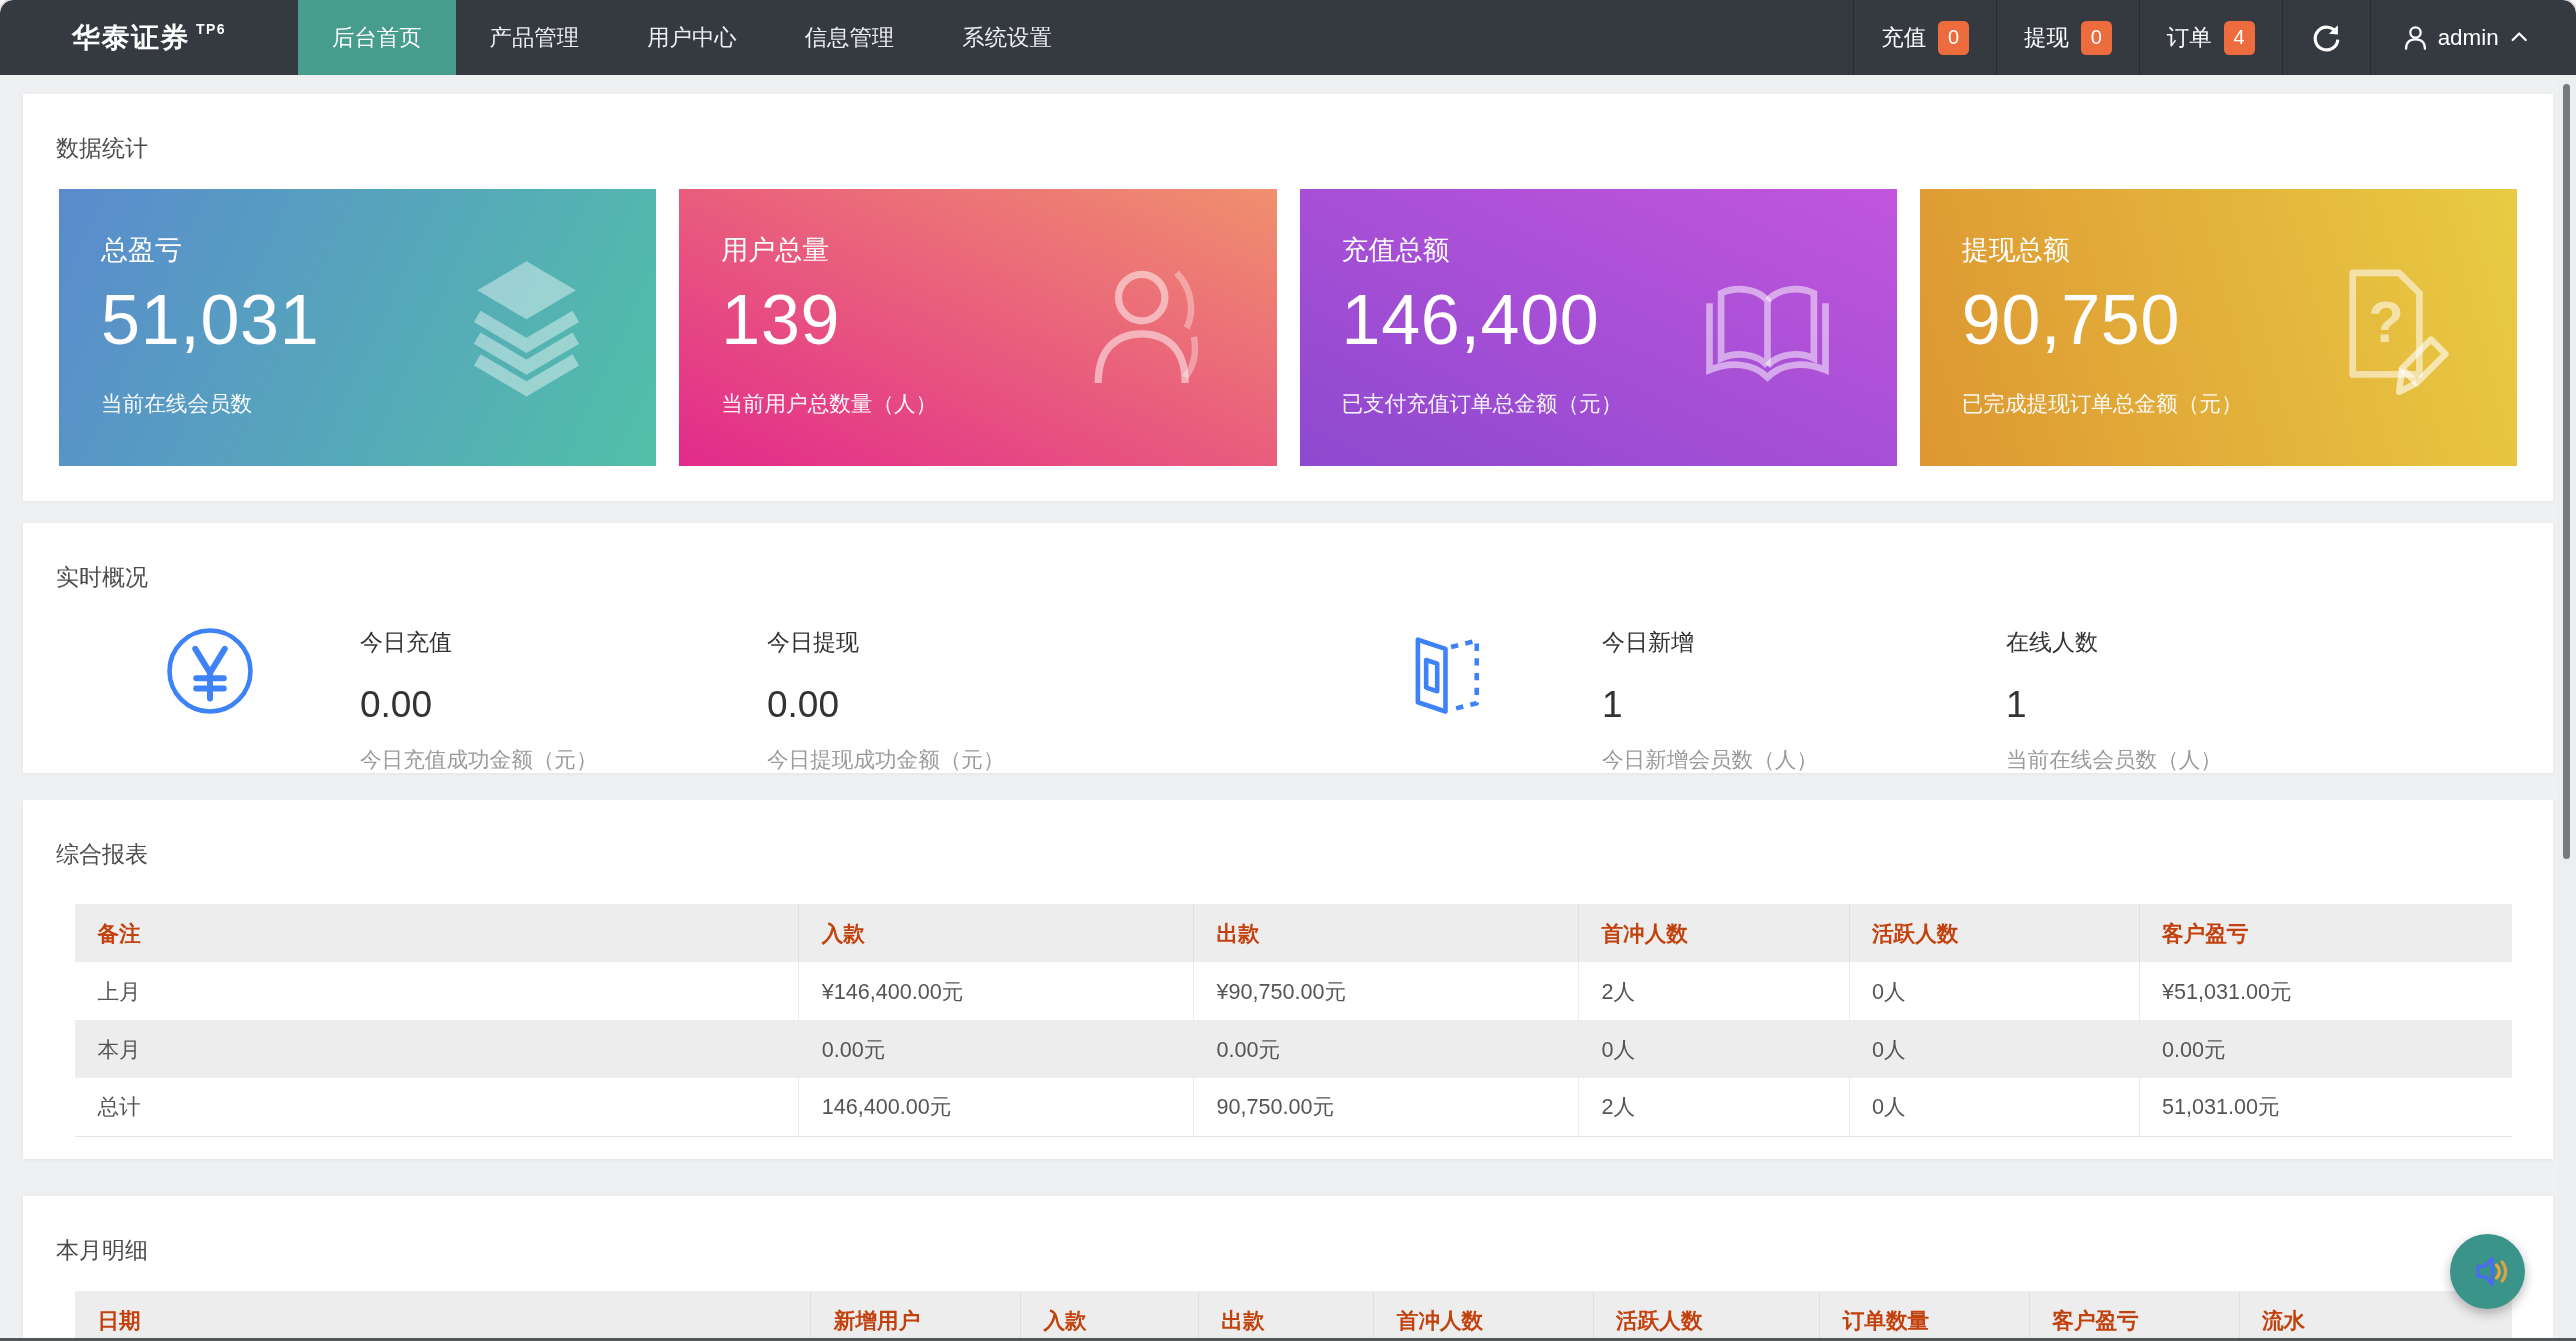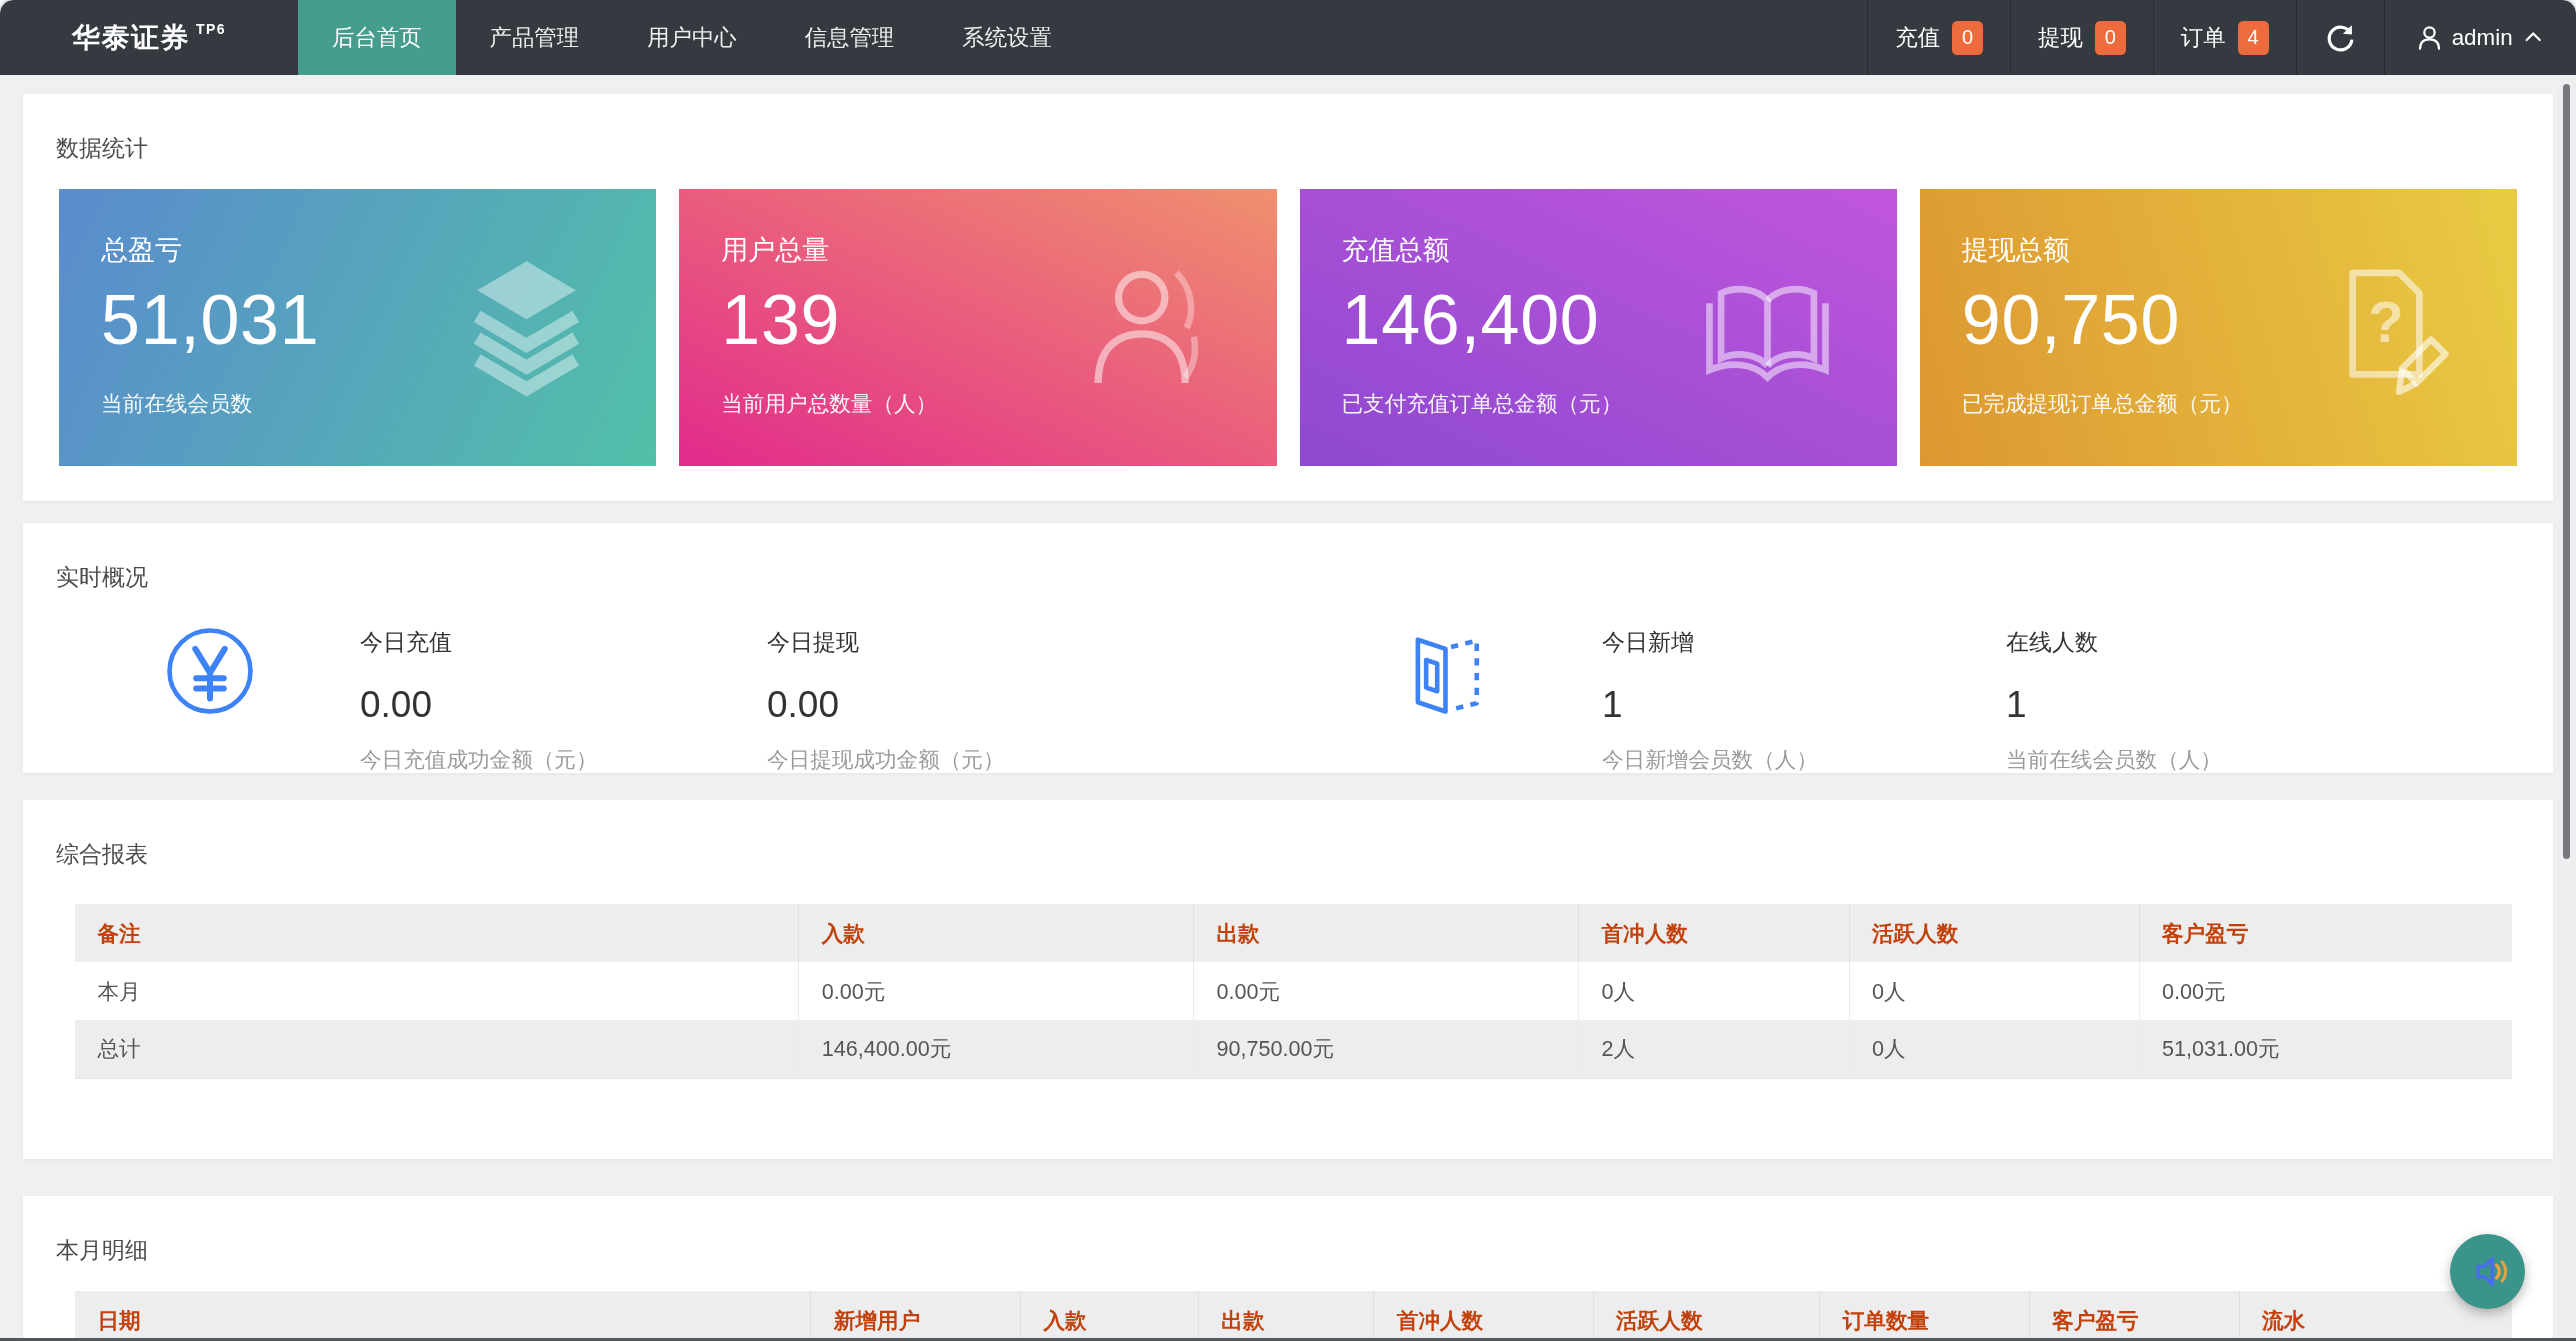--- a/index.html
+++ b/index.html
@@ -24,21 +24,21 @@
     font-size:28px; font-weight:bold; letter-spacing:1.5px; cursor:pointer;border-radius:25px;}
   .logo sup{ font-size:14px; font-weight:bold; margin-left:6px; transform:translateY(-9px);}
   .tabs{ display:flex; align-items:stretch; }
   .tab{ display:flex; align-items:center; padding:0 34px; font-size:22.4px; color:#eceeef; cursor:pointer;}
   .tab.active{ background:#469c8d; color:#fff; }
   .nav-right{ margin-left:auto; display:flex; align-items:stretch; }
   .nav-item{ display:flex; align-items:center; gap:12px; padding:0 27px;
     border-left:0.7px solid rgba(0,0,0,.25); font-size:22.4px; cursor:pointer; }
   .badge{ background:#ed6c3e; color:#fff; border-radius:5.2px; min-width:31px; height:34px;
     display:inline-flex; align-items:center; justify-content:center; padding:0 9px; font-size:20px;}
-  .user-item{ padding:0 32px 0 31px; gap:9px;}
+  .user-item{ padding:0 46px 0 31px; gap:9px;}
   
   .panel{ position:absolute; left:23px; width:2530px; background:#fff;
     box-shadow:0 0.7px 3.7px rgba(0,0,0,.05); }
   .panel h2{ margin:0; padding:39px 0 0 33px; font-size:23px; font-weight:normal; color:#4c4c4c;}
   .p1{ top:94px; height:407px; }
   .p2{ top:523px; height:250px; }
   .p3{ top:800px; height:359px; }
   .p4{ top:1196px; height:403px; }
   
   .cards{ position:absolute; left:36px; right:36px; top:95px; display:flex; gap:23px; }
@@ -241,20 +241,28 @@
         <tr>
           <th>备注</th>
           <th>入款</th>
           <th>出款</th>
           <th>首冲人数</th>
           <th>活跃人数</th>
           <th>客户盈亏</th>
         </tr>
       </thead>
       <tbody>
+        <tr>
+          <td>上月</td>
+          <td>¥146,400.00元</td>
+          <td>¥90,750.00元</td>
+          <td>2人</td>
+          <td>0人</td>
+          <td>¥51,031.00元</td>
+        </tr>
         <tr>
           <td>本月</td>
           <td>0.00元</td>
           <td>0.00元</td>
           <td>0人</td>
           <td>0人</td>
           <td>0.00元</td>
         </tr>
         <tr>
           <td>总计</td>

